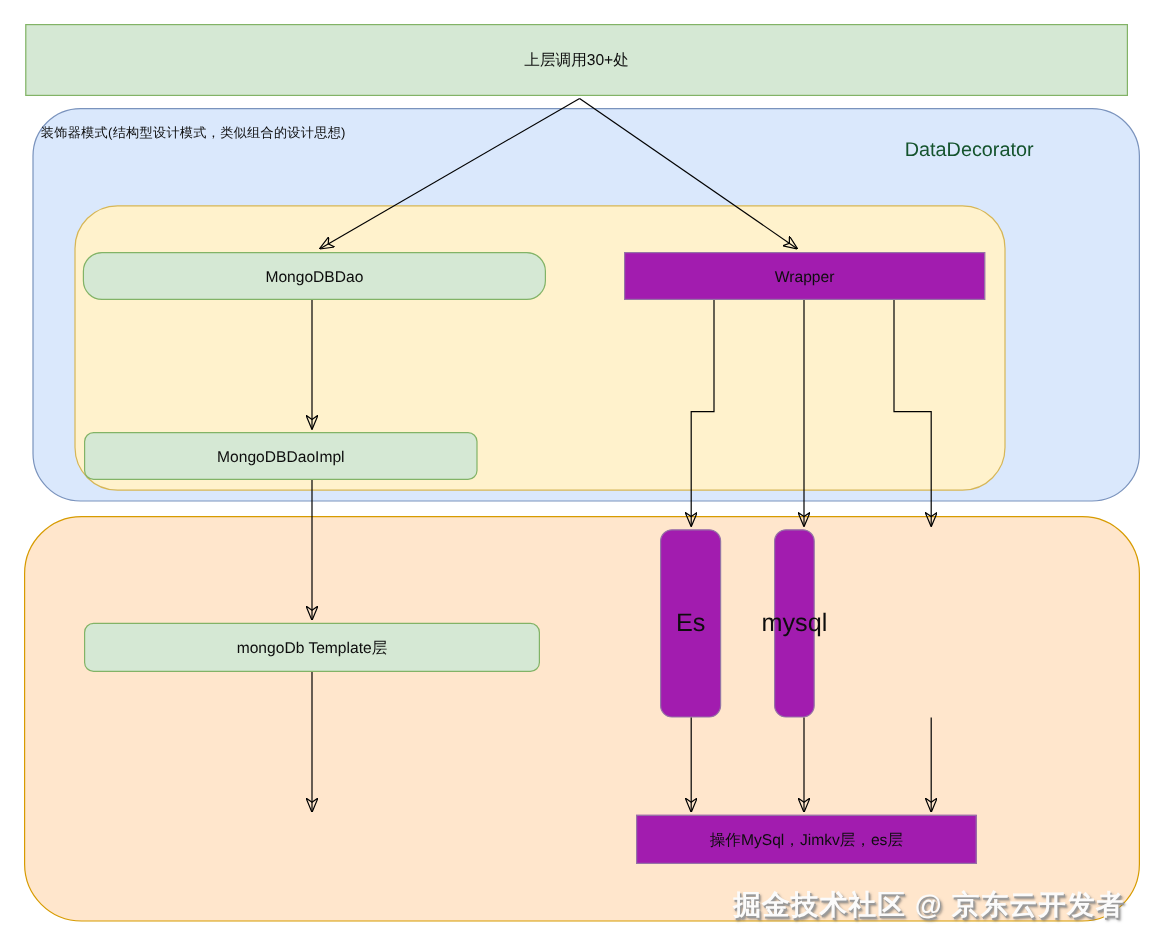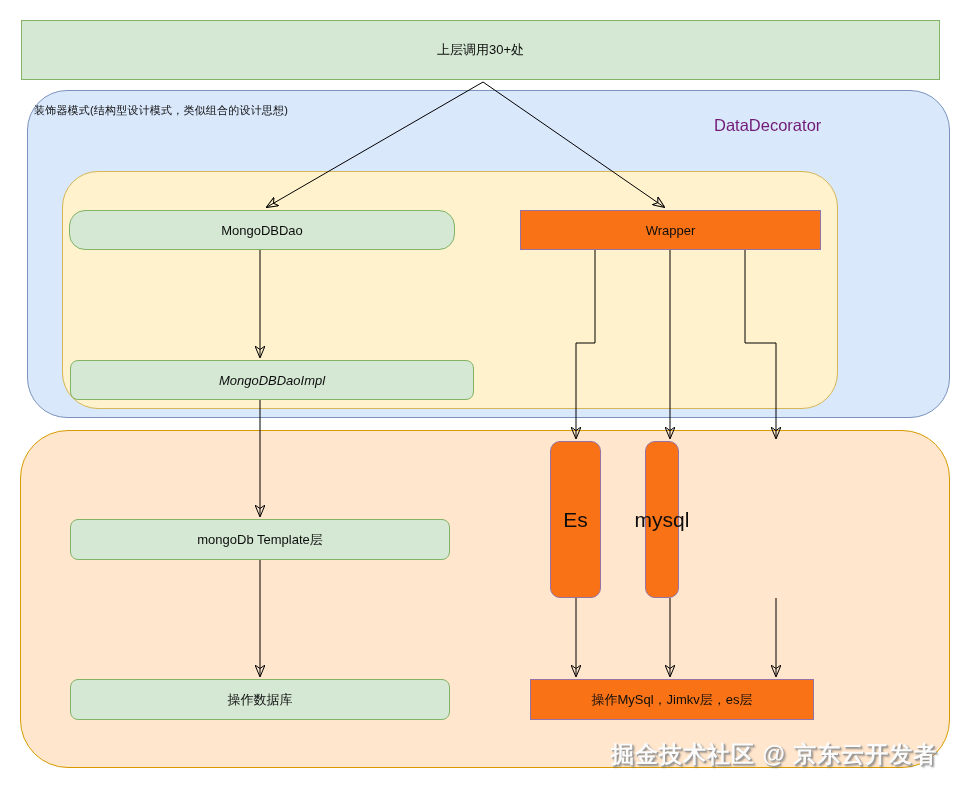--- a/index.html
+++ b/index.html
@@ -23,39 +23,39 @@
   }
   .group-orange{
     left:20px;top:430px;width:930px;height:338px;
     background:#ffe6cc;border:1px solid #d79b00;border-radius:48px;
   }
   .group-title{
     position:absolute;left:6px;top:12px;
     font-size:11px;font-weight:400;letter-spacing:0.2px;color:#0d0d0d;
   }
   .group-name{
-    position:absolute;left:686px;top:25px;
-    font-size:16.5px;color:#701a75;
+    position:absolute;left:726px;top:25px;
+    font-size:16.5px;color:#14532d;
   }
 
   
   .node{
     position:absolute;box-sizing:border-box;
     display:flex;align-items:center;justify-content:center;
     font-size:13px;text-align:center;color:#0d0d0d;
   }
   .node-green{background:#d5e8d4;border:1px solid #82b366;}
-  .node-purple{background:#f97316;border:1px solid #9673a6;}
+  .node-purple{background:#a21caf;border:1px solid #9673a6;}
   .rounded{border-radius:8px;}
   .pillar{border-radius:10px;font-size:21px;}
 
   #node-top-caller      {left:21px; top:20px; width:919px;height:60px;}
   #node-mongodbdao      {left:69px; top:210px;width:386px;height:40px;border-radius:16px;}
   #node-wrapper         {left:520px;top:210px;width:301px;height:40px;}
-  #node-mongodbdaoimpl  {left:70px; top:360px;width:404px;height:40px;font-style:italic;}
+  #node-mongodbdaoimpl  {left:70px; top:360px;width:328px;height:40px;}
   #node-template        {left:70px; top:519px;width:380px;height:41px;}
   #node-operate-db      {left:70px; top:679px;width:380px;height:41px;}
   #node-es              {left:550px;top:441px;width:51px; height:157px;}
   #node-mysql           {left:645px;top:441px;width:34px; height:157px;}
   #node-jimkv           {left:750px;top:441px;width:51px; height:157px;}
   #node-operate-mysql   {left:530px;top:679px;width:284px;height:41px;}
 
   
   svg.connectors{
     position:absolute;left:0;top:0;width:971px;height:791px;
@@ -99,23 +99,20 @@
   </div>
 
   <div class="node node-green rounded" id="node-mongodbdaoimpl">
     <span>MongoDBDaoImpl</span>
   </div>
 
   <div class="node node-green rounded" id="node-template">
     <span>mongoDb Template层</span>
   </div>
 
-  <div class="node node-green rounded" id="node-operate-db">
-    <span>操作数据库</span>
-  </div>
 
   <div class="node node-purple pillar" id="node-es">
     <span>Es</span>
   </div>
 
   <div class="node node-purple pillar" id="node-mysql">
     <span>mysql</span>
   </div>
 
 

